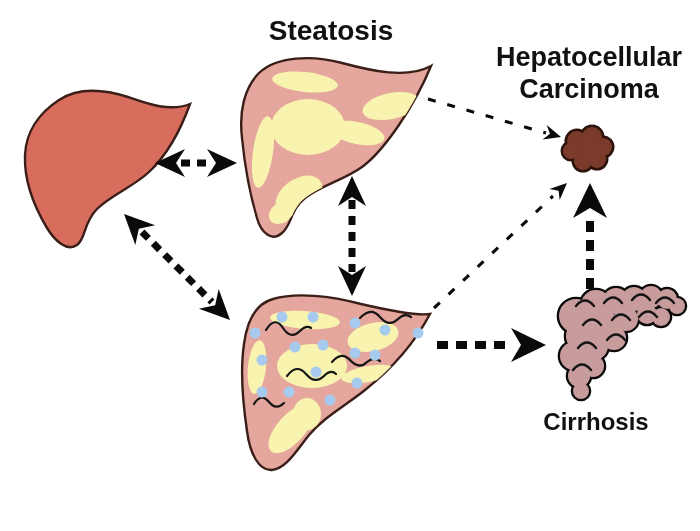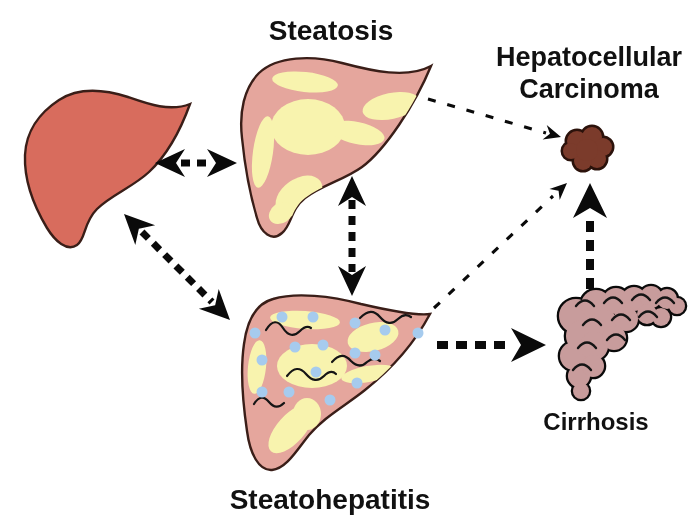--- a/index.html
+++ b/index.html
@@ -230,15 +230,14 @@
 
     <g>
       <line class="arrow-xthick" x1="590" y1="289" x2="590" y2="214"></line>
       <polygon class="head" points="0,0 -35,-17 -25,0 -35,17" transform="translate(590,183) rotate(-90)"></polygon>
     </g>
   </svg>
 
   <div class="lbl" id="lbl-steatosis">Steatosis</div>
   <div class="lbl" id="lbl-hcc">Hepatocellular
 Carcinoma</div>
-  <div class="lbl" id="lbl-steatohepatitis">Steatohepatitis</div>
   <div class="lbl" id="lbl-cirrhosis">Cirrhosis</div>
 </div>
 
 </body></html>

